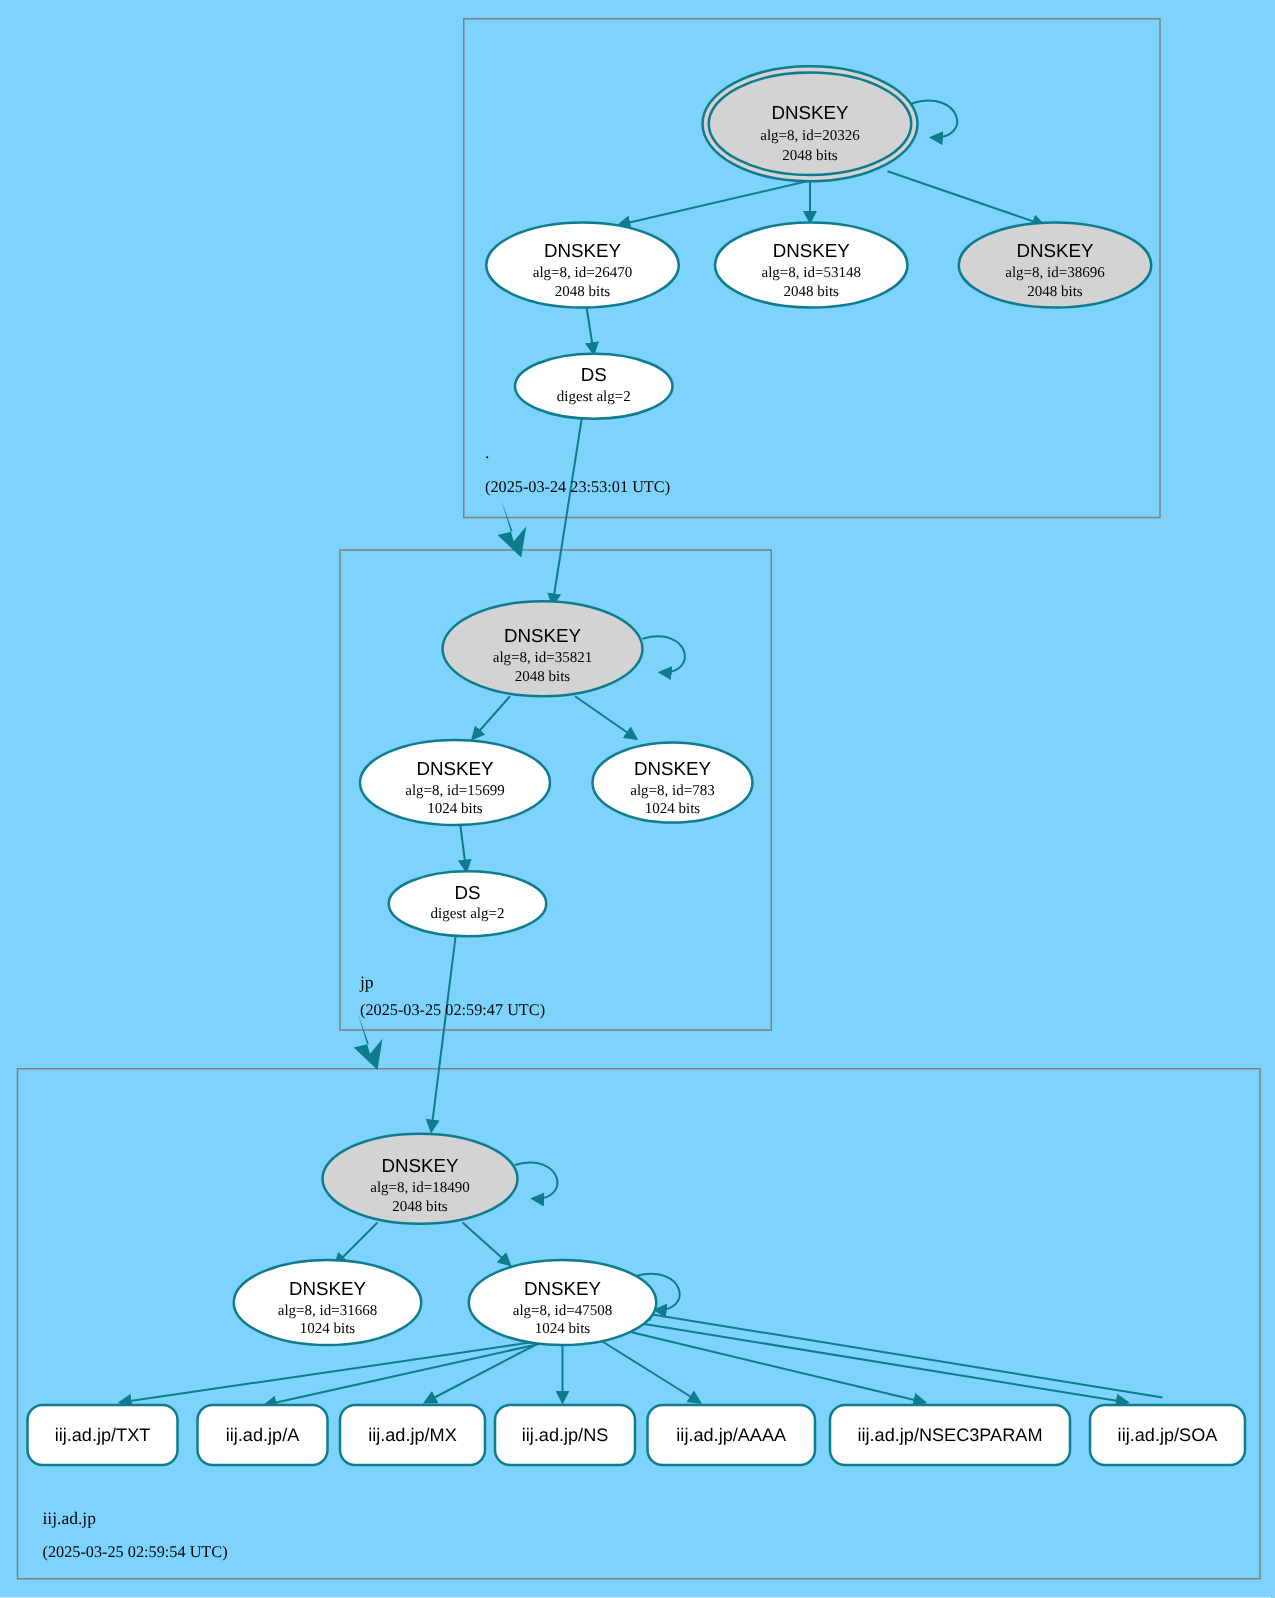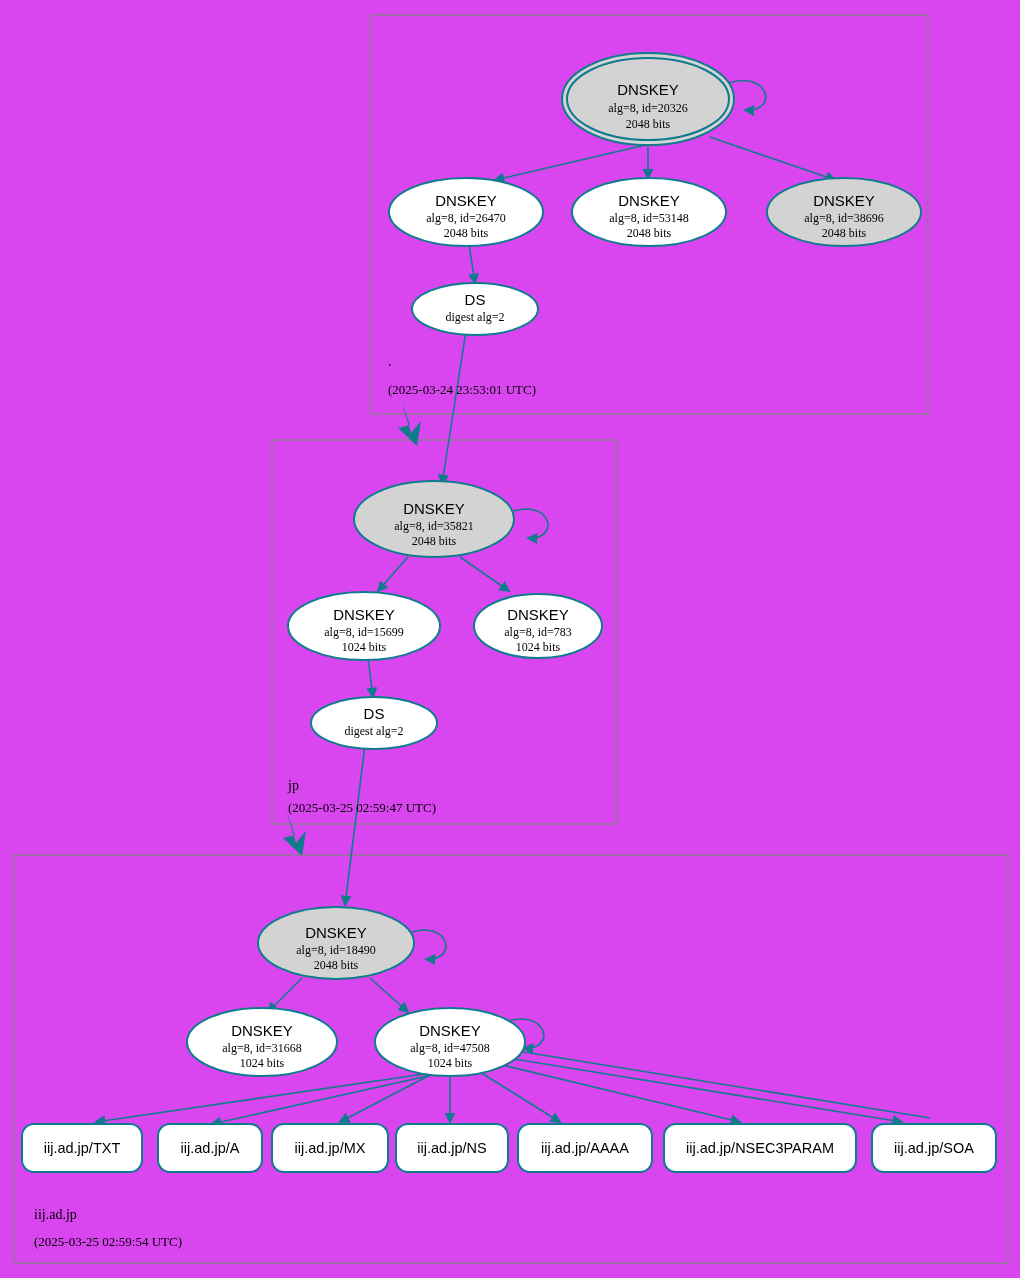--- a/index.html
+++ b/index.html
@@ -8,21 +8,21 @@
     padding: 0;
     background: #ffffff;
   }
   body {
     font-family: "Liberation Sans", sans-serif;
   }
   #canvas {
     position: relative;
     width: 1020px;
     height: 1278px;
-    background: #d946ef;
+    background: #7dd3fc;
     overflow: hidden;
   }
   svg#graph {
     position: absolute;
     top: 0;
     left: 0;
     width: 1020px;
     height: 1278px;
   }
   .zone-box {

